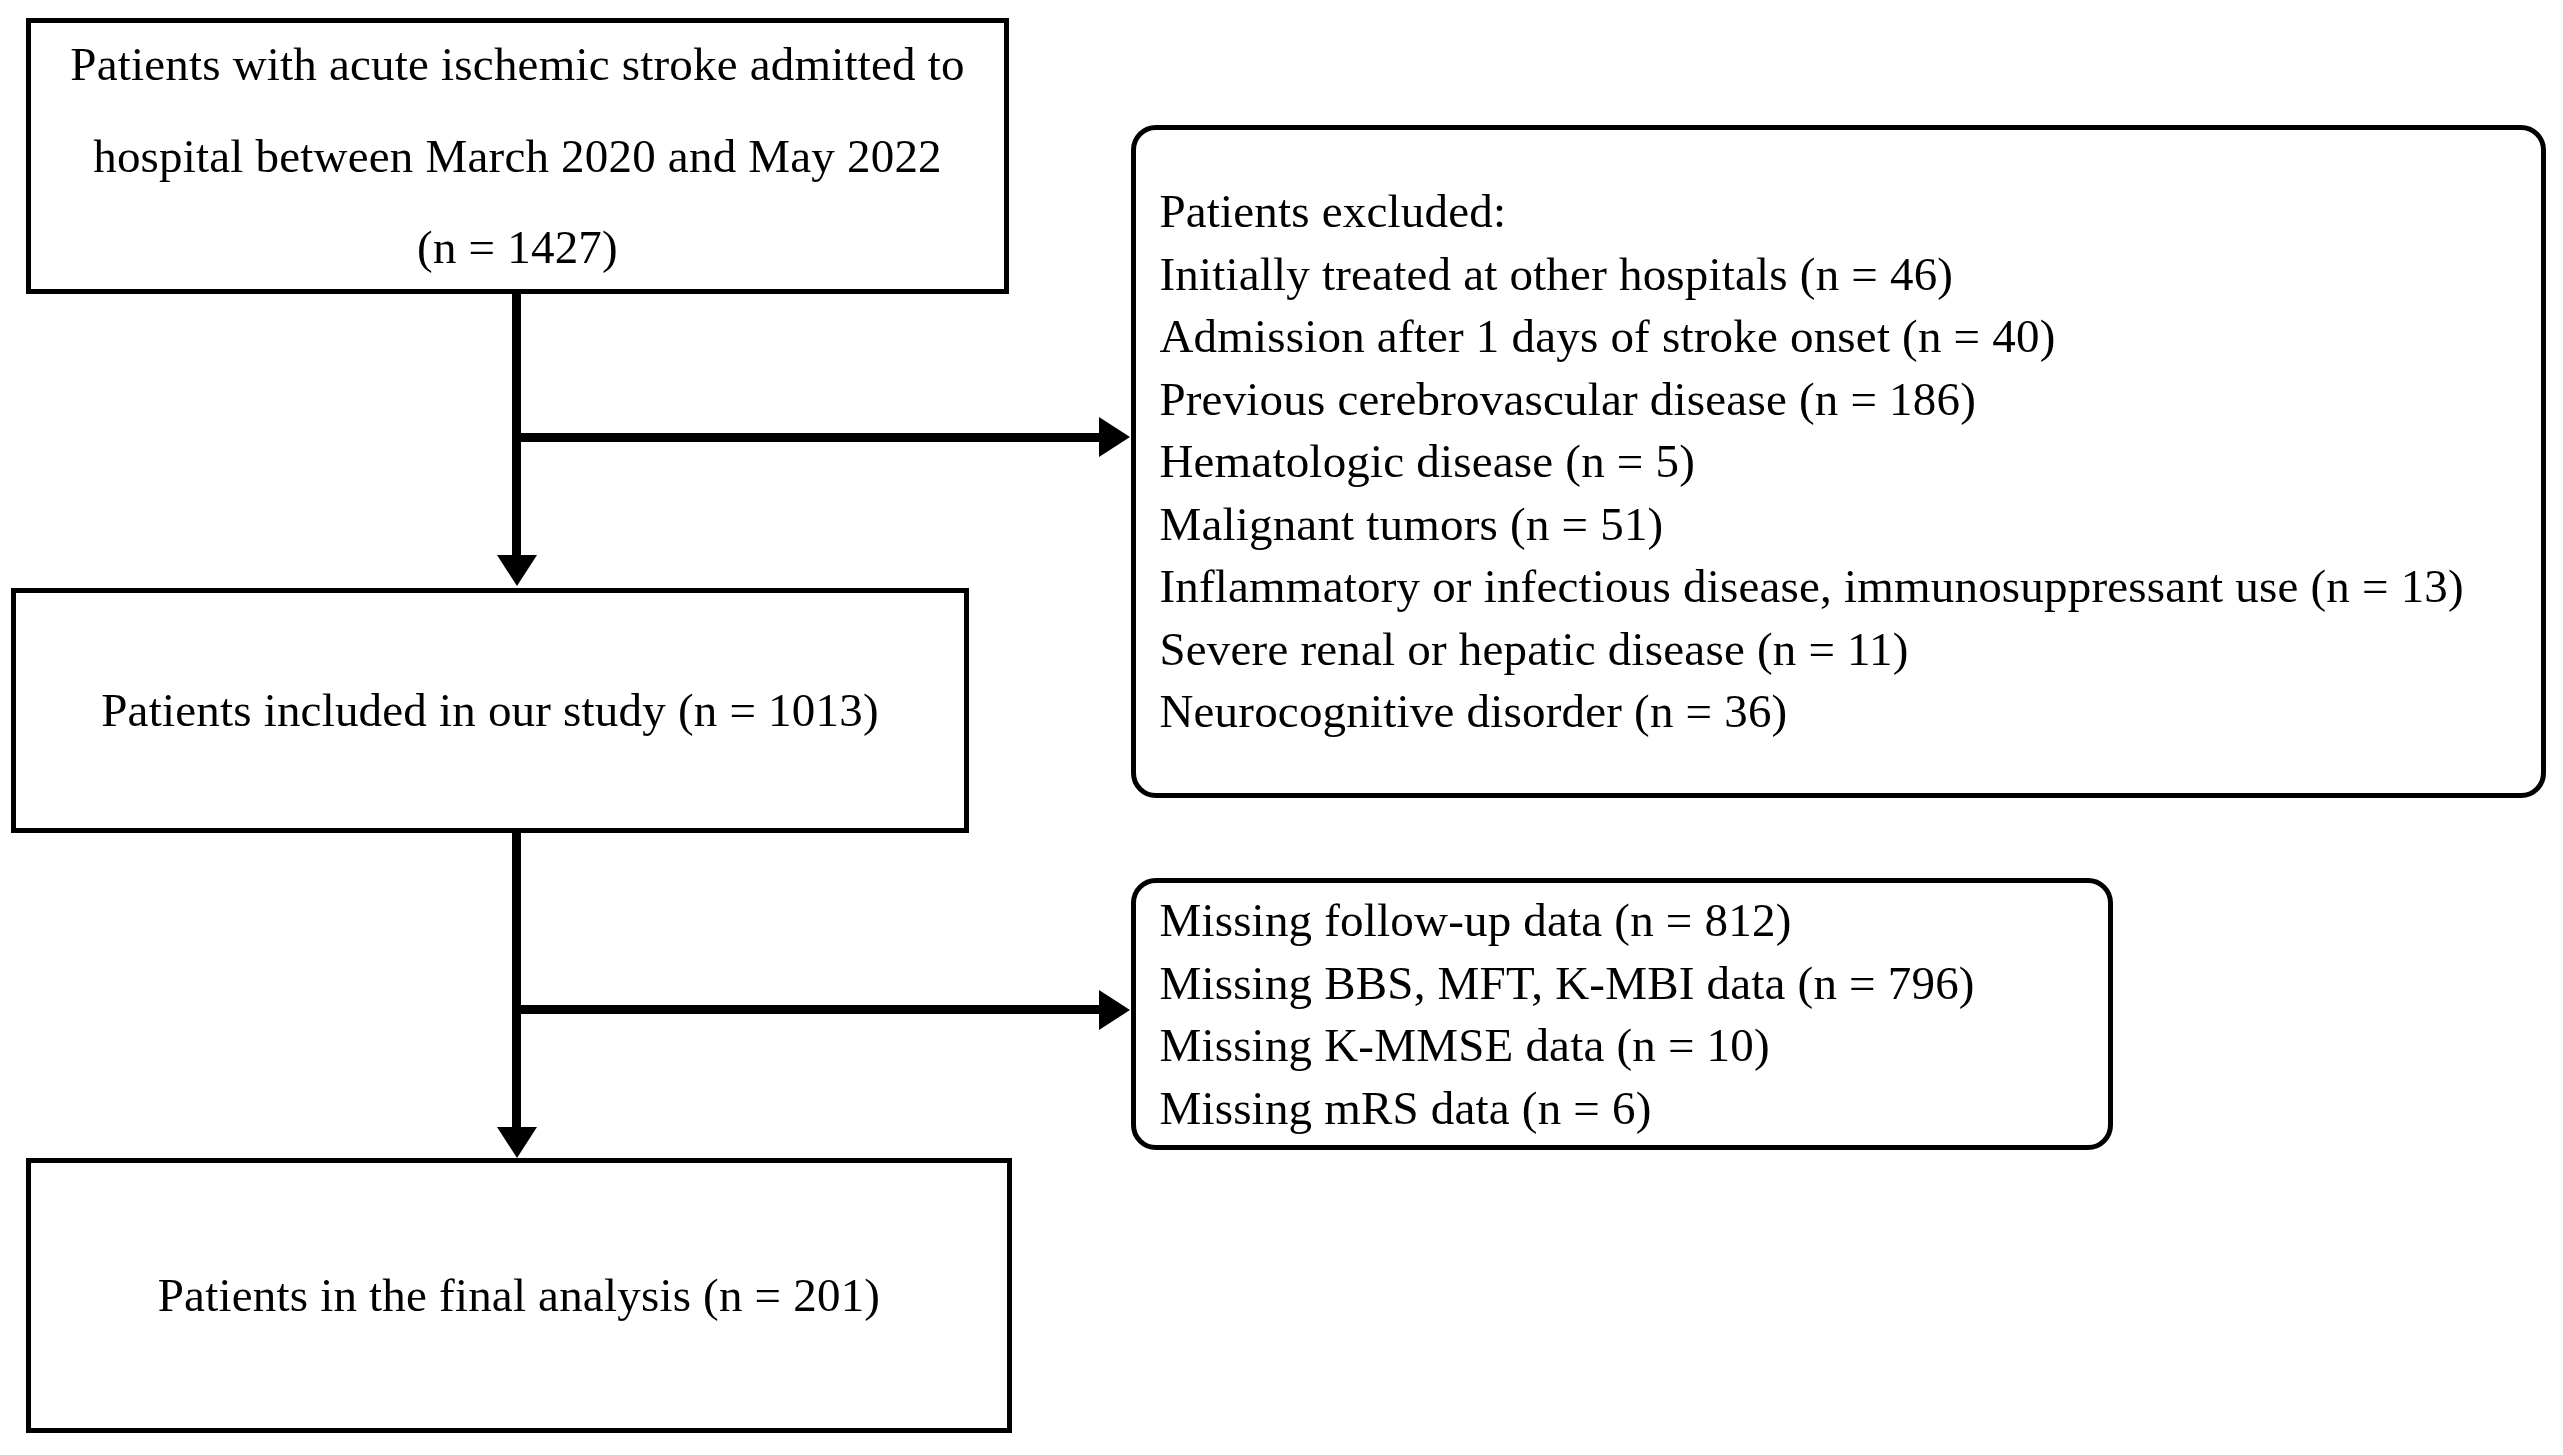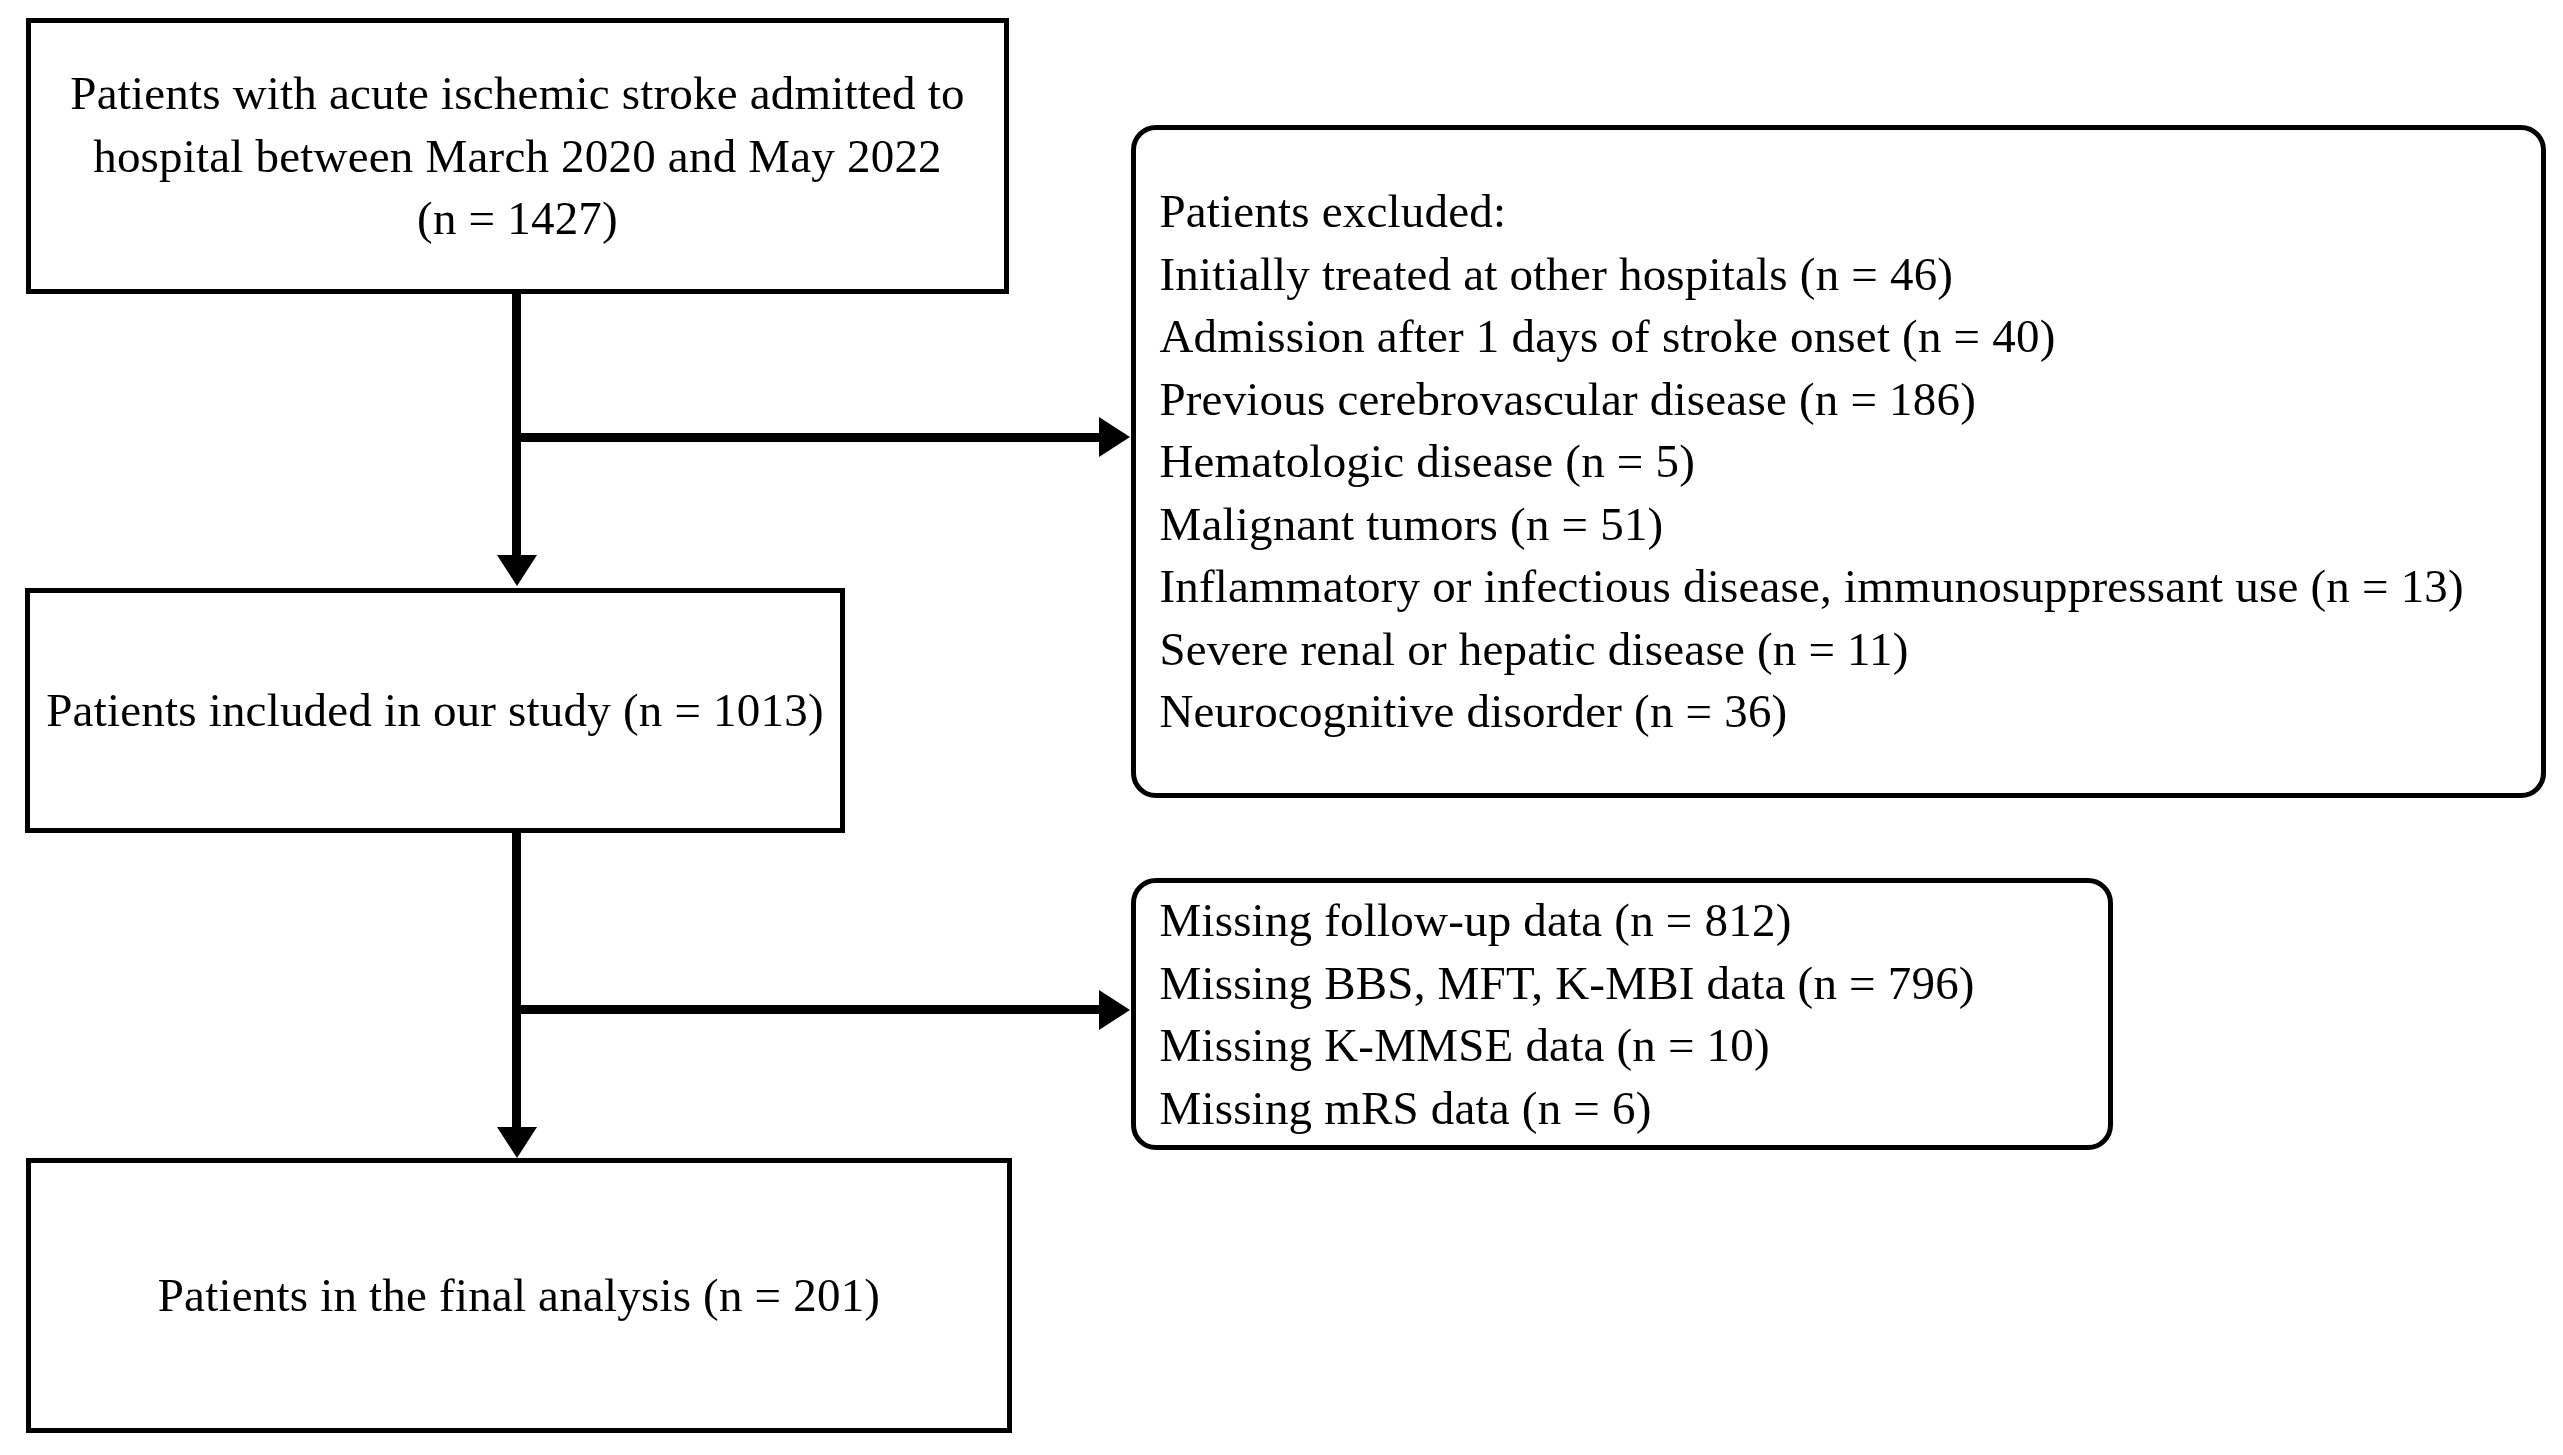--- a/index.html
+++ b/index.html
@@ -18,21 +18,21 @@
   }
   .fc-box {
     position: absolute;
     box-sizing: border-box;
     border: 5.5px solid #000000;
     background: #ffffff;
     display: flex;
     flex-direction: column;
     justify-content: center;
   }
-  .fc-box.centered { align-items: center; text-align: center; }
+  .fc-box.centered { align-items: center; text-align: center; gap: 29px; }
   .fc-box.listed   { align-items: flex-start; text-align: left; border-radius: 25px; }
   .fc-line {
     font-size: 47px;
     line-height: 1.33;
     white-space: nowrap;
     letter-spacing: 0.2px;
   }
   .fc-box.listed .fc-line { padding-left: 23.4px; }
   
   .v-line, .h-line {
@@ -70,21 +70,21 @@
     <div class="fc-line">Initially treated at other hospitals (n = 46)</div>
     <div class="fc-line">Admission after 1 days of stroke onset (n = 40)</div>
     <div class="fc-line">Previous cerebrovascular disease (n = 186)</div>
     <div class="fc-line">Hematologic disease (n = 5)</div>
     <div class="fc-line">Malignant tumors (n = 51)</div>
     <div class="fc-line">Inflammatory or infectious disease, immunosuppressant use (n = 13)</div>
     <div class="fc-line">Severe renal or hepatic disease (n = 11)</div>
     <div class="fc-line">Neurocognitive disorder (n = 36)</div>
   </div>
 
-  <div class="fc-box centered" style="left:25px; top:588px; width:820px; height:245px;">
+  <div class="fc-box centered" style="left:11px; top:588px; width:958px; height:245px;">
     <div class="fc-line">Patients included in our study (n = 1013)</div>
   </div>
 
   <div class="fc-box listed" style="left:1131px; top:878px; width:982px; height:272px;">
     <div class="fc-line">Missing follow-up data (n = 812)</div>
     <div class="fc-line">Missing BBS, MFT, K-MBI data (n = 796)</div>
     <div class="fc-line">Missing K-MMSE data (n = 10)</div>
     <div class="fc-line">Missing mRS data (n = 6)</div>
   </div>
 

